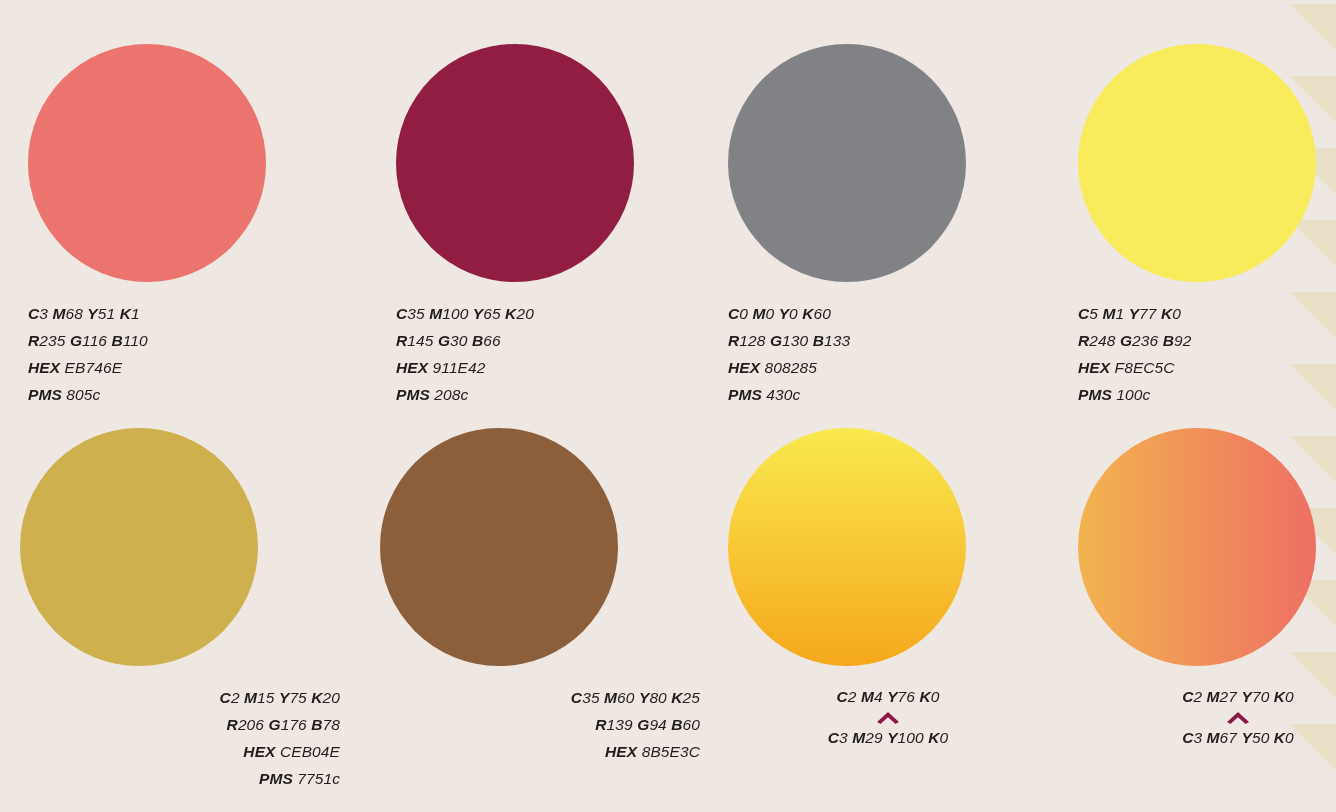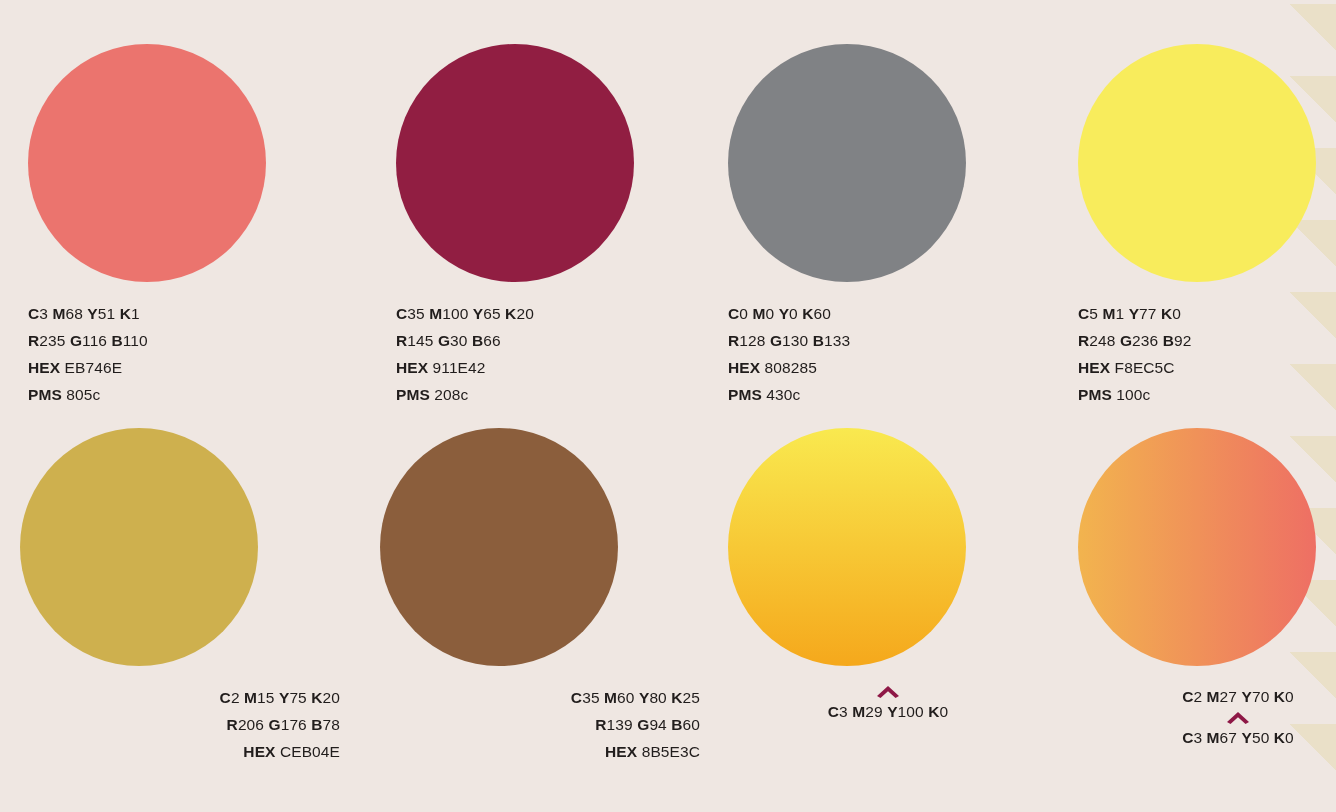--- a/index.html
+++ b/index.html
@@ -48,20 +48,21 @@
         rgba(234,224,200,0) 100%);
   }
 
   
   .grid {
     position: absolute;
     left: 0; top: 0;
     width: 1117px;
     height: 812px;
     z-index: 1;
+    font-style: italic;
   }
   .swatch {
     position: absolute;
     width: 320px;
   }
   .disc-wrap {
     position: relative;
     width: 240px;
     height: 240px;
   }
@@ -253,20 +254,24 @@
         </div>
         <div class="row">
           <span class="k">R</span><span class="v">206</span>
           <span class="k">G</span><span class="v">176</span>
           <span class="k">B</span><span class="v">78</span>
         </div>
         <div class="row">
           <span class="k">HEX</span>
           <span class="v">CEB04E</span>
         </div>
+        <div class="row">
+          <span class="k">PMS</span>
+          <span class="v">7751c</span>
+        </div>
       </div>
     </div>
 
     <div class="swatch r2 c2">
       <div class="disc-wrap">
         <div class="disc" style="background: rgb(139, 94, 60);"></div>
       </div>
       <div class="meta" style="color: rgb(33, 29, 28); text-align: right;">
         <div class="row">
           <span class="k">C</span><span class="v">35</span>
@@ -284,20 +289,26 @@
           <span class="v">8B5E3C</span>
         </div>
       </div>
     </div>
 
     <div class="swatch r2 c3">
       <div class="disc-wrap">
         <div class="disc" id="grad-disc-a" style="background: linear-gradient(rgb(249, 233, 79) 0%, rgb(245, 168, 28) 100%);"></div>
       </div>
       <div class="meta centered" style="color: rgb(33, 29, 28);">
+        <div class="row">
+          <span class="k">C</span><span class="v">2</span>
+          <span class="k">M</span><span class="v">4</span>
+          <span class="k">Y</span><span class="v">76</span>
+          <span class="k">K</span><span class="v">0</span>
+        </div>
         <svg class="chev" viewBox="0 0 22 12" aria-hidden="true">
           <path d="M11 0 L22 10 L18.5 12 L11 5.2 L3.5 12 L0 10 Z" fill="#8E1846"></path>
         </svg>
         <div class="row">
           <span class="k">C</span><span class="v">3</span>
           <span class="k">M</span><span class="v">29</span>
           <span class="k">Y</span><span class="v">100</span>
           <span class="k">K</span><span class="v">0</span>
         </div>
       </div>

